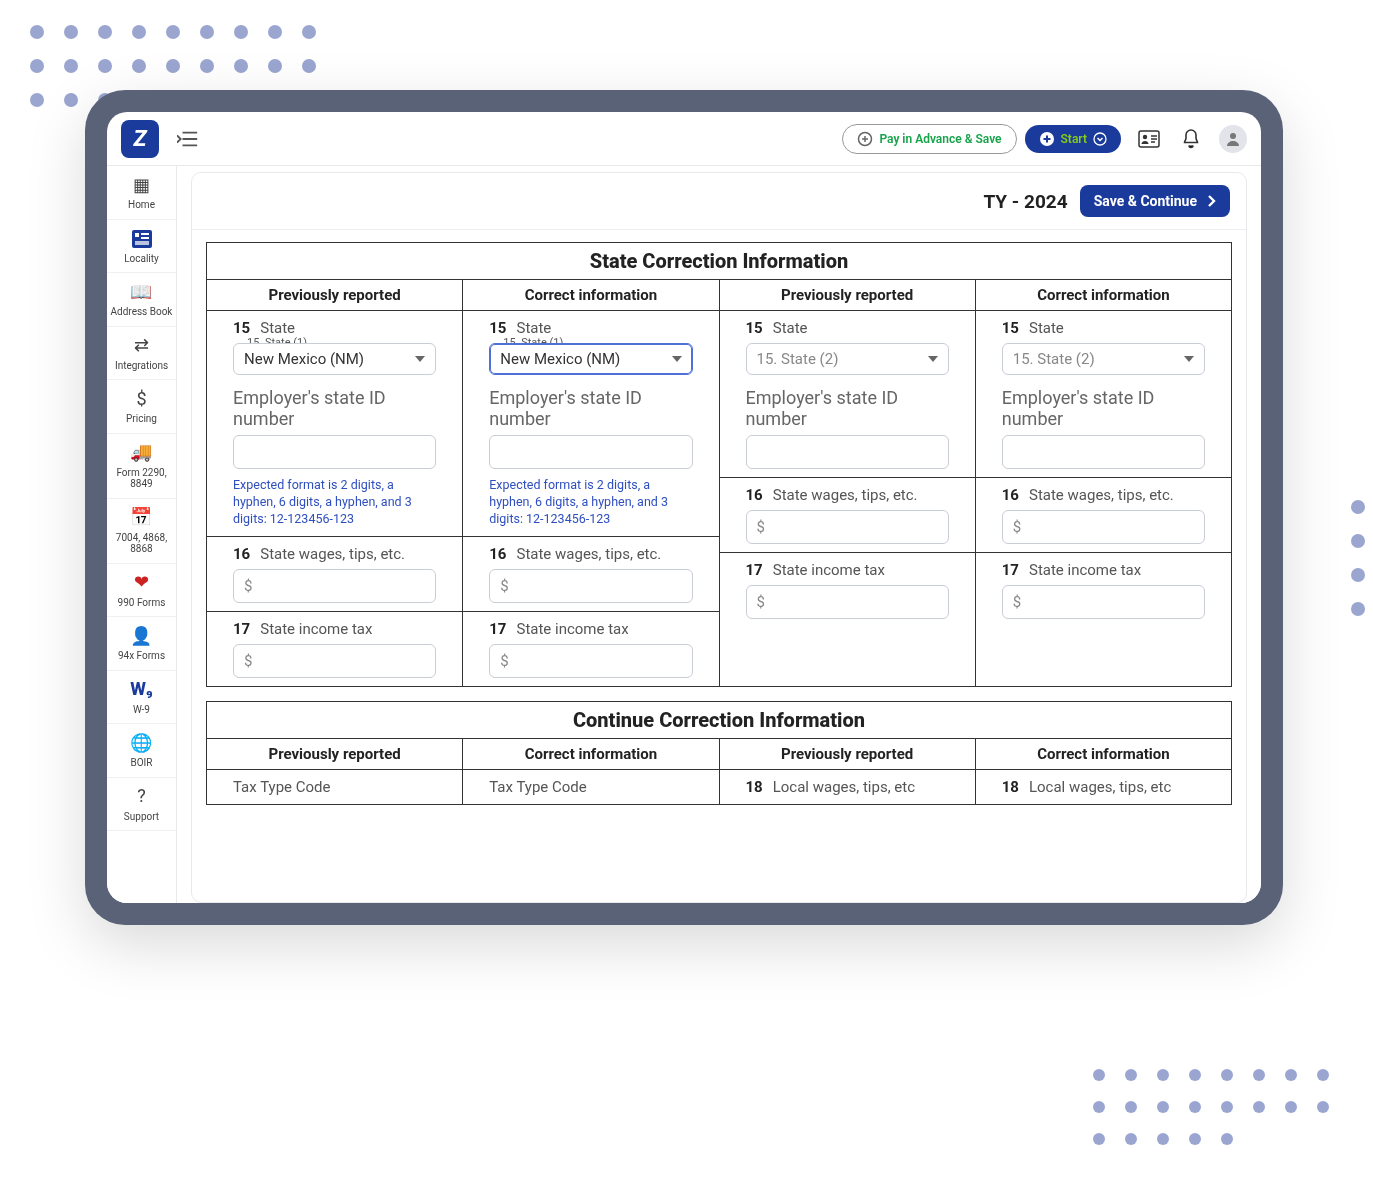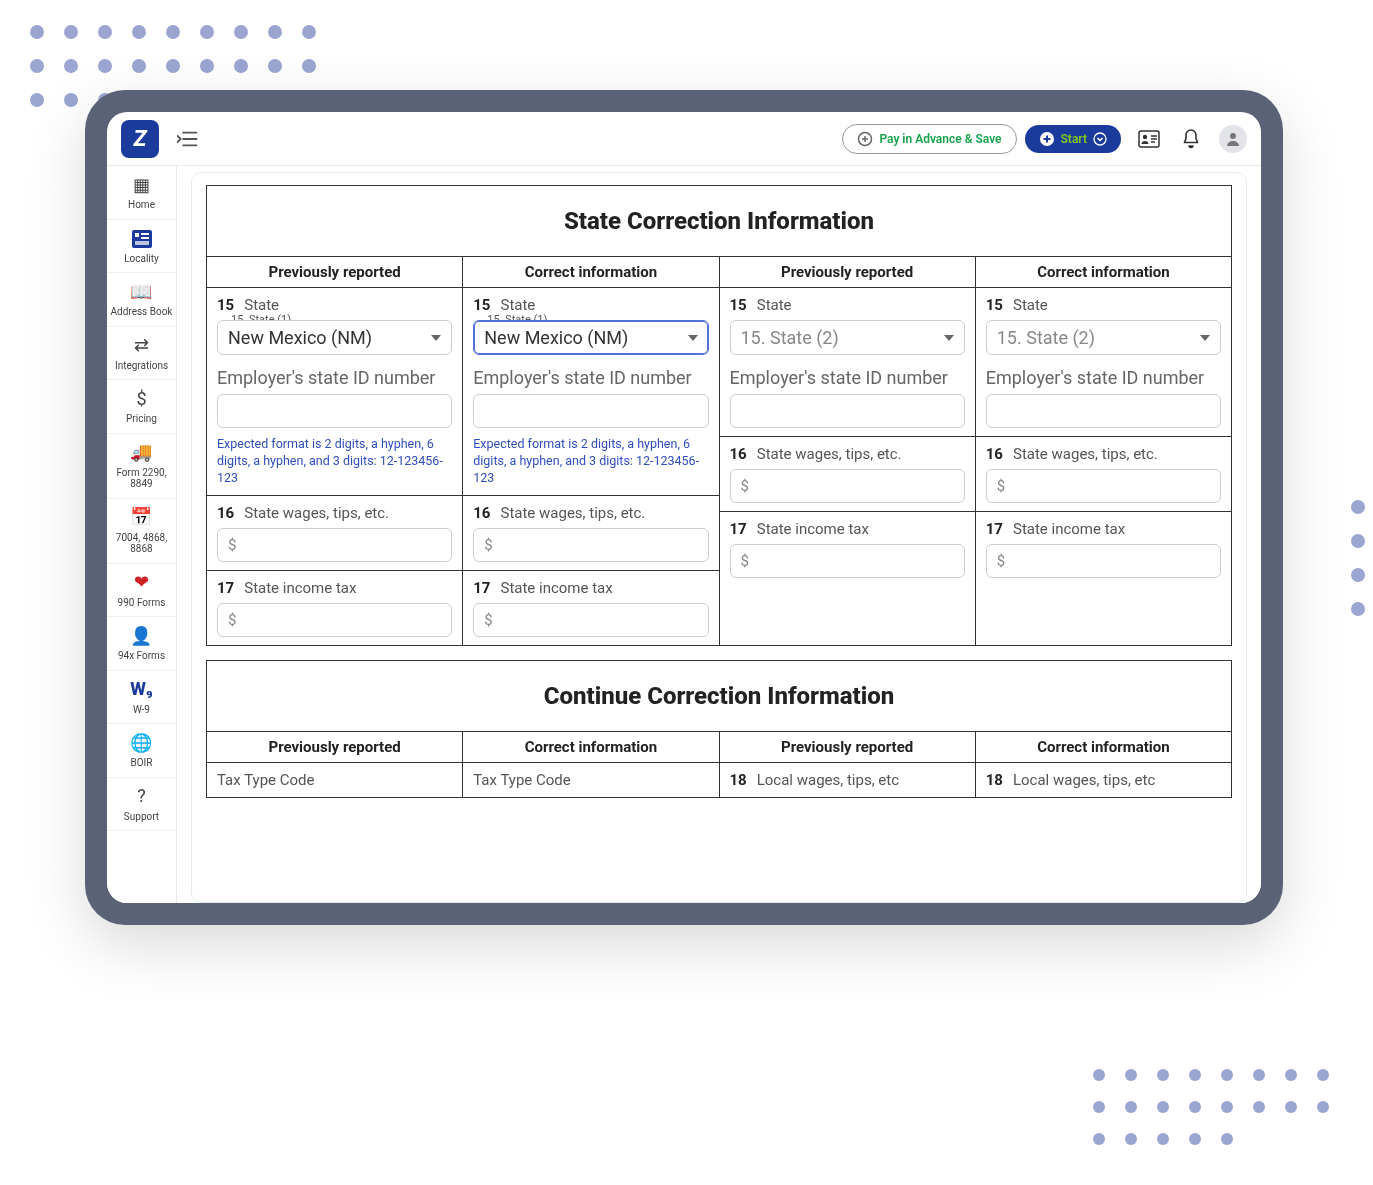--- a/index.html
+++ b/index.html
@@ -48,28 +48,28 @@
   .page-head .sub{font-style:italic;color:#666;font-weight:500;margin-left:6px;font-size:16px}
   .page-head p{margin:6px 0 0;color:#666;font-size:15px}
   .card{margin:6px 14px 0;border:1px solid #e7e9ed;border-radius:10px;background:#fff;flex:1;display:flex;flex-direction:column;min-height:0}
   .cardbar{display:flex;align-items:center;justify-content:flex-end;gap:12px;padding:12px 16px;border-bottom:1px solid #eceef2}
   .cardbar .ty{font-size:19px;font-weight:700}
   .save-btn{background:var(--blue);color:#fff;border-radius:8px;padding:8px 14px;font-size:14px;font-weight:700;display:inline-flex;align-items:center;gap:10px;cursor:pointer}
   .scroll{overflow:auto;flex:1;padding:12px 14px}
   
   table.form{width:100%;border-collapse:collapse;table-layout:fixed}
   table.form td,table.form th{border:1.5px solid #333;vertical-align:top}
-  .section-title{font-size:24px;font-weight:800;text-align:center;padding:21px}
+  .section-title{font-size:20px;font-weight:800;text-align:center;padding:6px}
   .colhead{font-weight:700;font-size:15px;text-align:center;padding:6px}
-  .cell{padding:8px 10px}
+  .cell{padding:8px 26px}
   .row-label{display:flex;gap:10px;align-items:baseline;font-size:15px;color:#555}
   .row-label .num{font-weight:700;color:#222}
   .fldset{position:relative;margin-top:6px}
   .fldset .legend{position:absolute;top:-7px;left:10px;background:#fff;padding:0 4px;font-size:11px;color:#555}
-  .select{border:1px solid #c9cdd6;border-radius:6px;padding:6px 28px 6px 10px;font-size:18px;color:#333;background:#fff;position:relative;cursor:pointer}
+  .select{border:1px solid #c9cdd6;border-radius:6px;padding:6px 28px 6px 10px;font-size:15px;color:#333;background:#fff;position:relative;cursor:pointer}
   .select.highlight{border-color:#4f6fd9;box-shadow:0 0 0 1px #4f6fd9 inset}
   .select::after{content:"";position:absolute;right:10px;top:50%;width:0;height:0;border-left:5px solid transparent;border-right:5px solid transparent;border-top:6px solid #666;transform:translateY(-50%)}
   .sublabel{font-size:18px;color:#666;margin-top:12px}
   .input{border:1px solid #c9cdd6;border-radius:6px;height:34px;margin-top:6px;padding:6px 10px;font-size:15px;color:#333;background:#fff;display:flex;align-items:center}
   .hint{font-size:12.5px;color:#2f4fbf;margin-top:8px;line-height:1.35}
   .dollar::before{content:"$";color:#888}
   svg{display:block}
 </style>
 </head>
 <body>
@@ -243,20 +243,31 @@
             </div>
           <div class="item">
               <span class="ic">?</span>
               <span>Support</span>
             </div>
         </div>
 
         <div class="main">
 
           <div class="card">
+            <div class="cardbar">
+              <span class="ty">TY - 2024</span>
+              <div class="save-btn">
+                <span>Save &amp; Continue</span>
+                <span>
+                    <svg width="9" height="14" viewBox="0 0 9 14">
+                      <path fill="none" stroke="#fff" stroke-width="2.4" d="M2 2l5 5-5 5"></path>
+                    </svg>
+                  </span>
+              </div>
+            </div>
 
             <div class="scroll">
               <table class="form">
                 <tbody>
                     <tr>
                       <td colspan="4" class="section-title">State Correction Information</td>
                     </tr>
                 <tr>
                   <th class="colhead">Previously reported</th>
                   <th class="colhead">Correct information</th>

